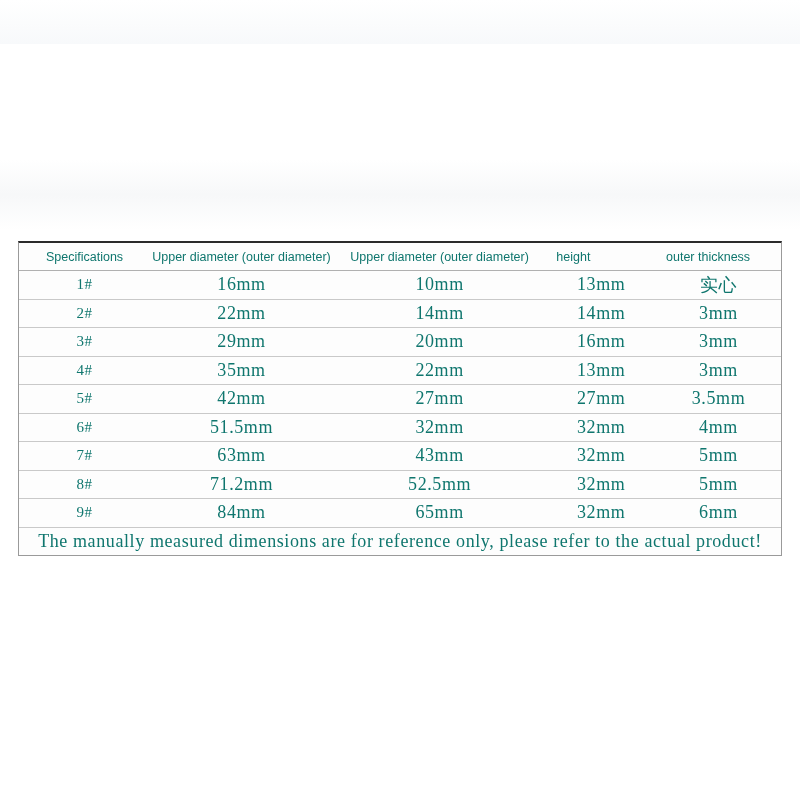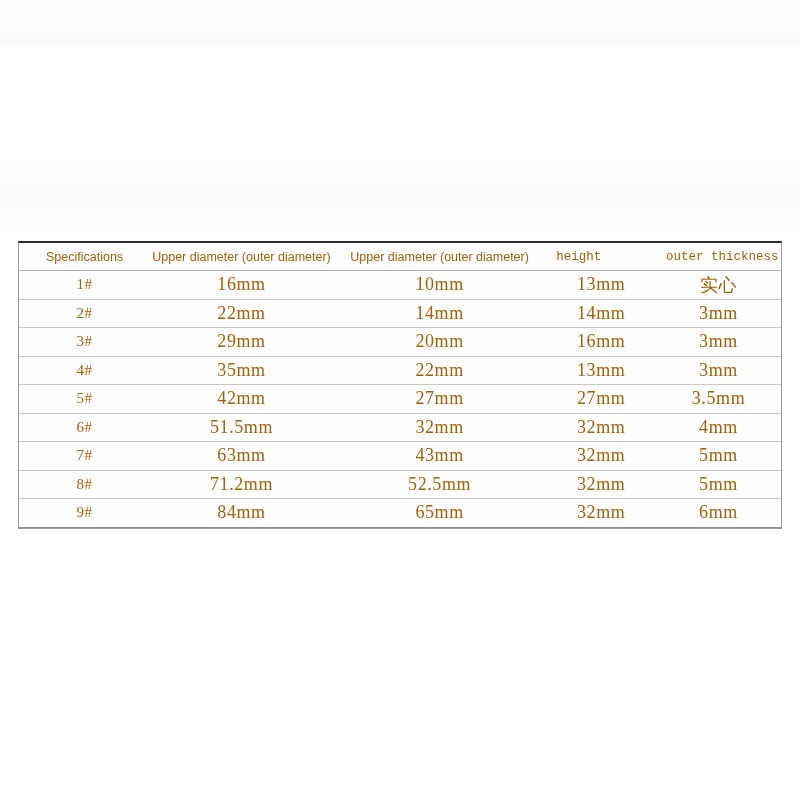--- a/index.html
+++ b/index.html
@@ -40,34 +40,33 @@
   table.spec col.c1 { width: 24.0%; }
   table.spec col.c2 { width: 28.0%; }
   table.spec col.c3 { width: 14.4%; }
   table.spec col.c4 { width: 16.4%; }
 
   table.spec th, table.spec td {
     border-bottom: 1px solid #c9c9c9;
     padding: 0;
     text-align: center;
     vertical-align: middle;
-    color: #a16207;
+    color: #0f766e;
     background: transparent;
   }
   table.spec thead th {
     height: 27px;
     font-size: 12.5px;
     font-weight: normal;
     font-family: "Liberation Sans", sans-serif;
     border-bottom: 1px solid #b0b0b0;
   }
   table.spec thead th.left-align {
     text-align: left;
     padding-left: 10px;
-    font-family: Liberation Mono, monospace;
   }
   table.spec tbody td {
     height: 27.5px;
     font-size: 18px;
     font-family: "Liberation Serif", serif;
     letter-spacing: 0.6px;
   }
   table.spec tbody td.spec-name {
     font-family: "Liberation Serif", serif;
     font-size: 15px;
@@ -175,17 +174,20 @@
           <td>32mm</td>
           <td>5mm</td>
         </tr>
         <tr>
           <td class="spec-name">9#</td>
           <td>84mm</td>
           <td>65mm</td>
           <td>32mm</td>
           <td>6mm</td>
         </tr>
+        <tr class="note-row">
+          <td colspan="5">The manually measured dimensions are for reference only, please refer to the actual product!</td>
+        </tr>
       </tbody>
     </table>
   </div>
 
 </div>
 
 </body></html>

